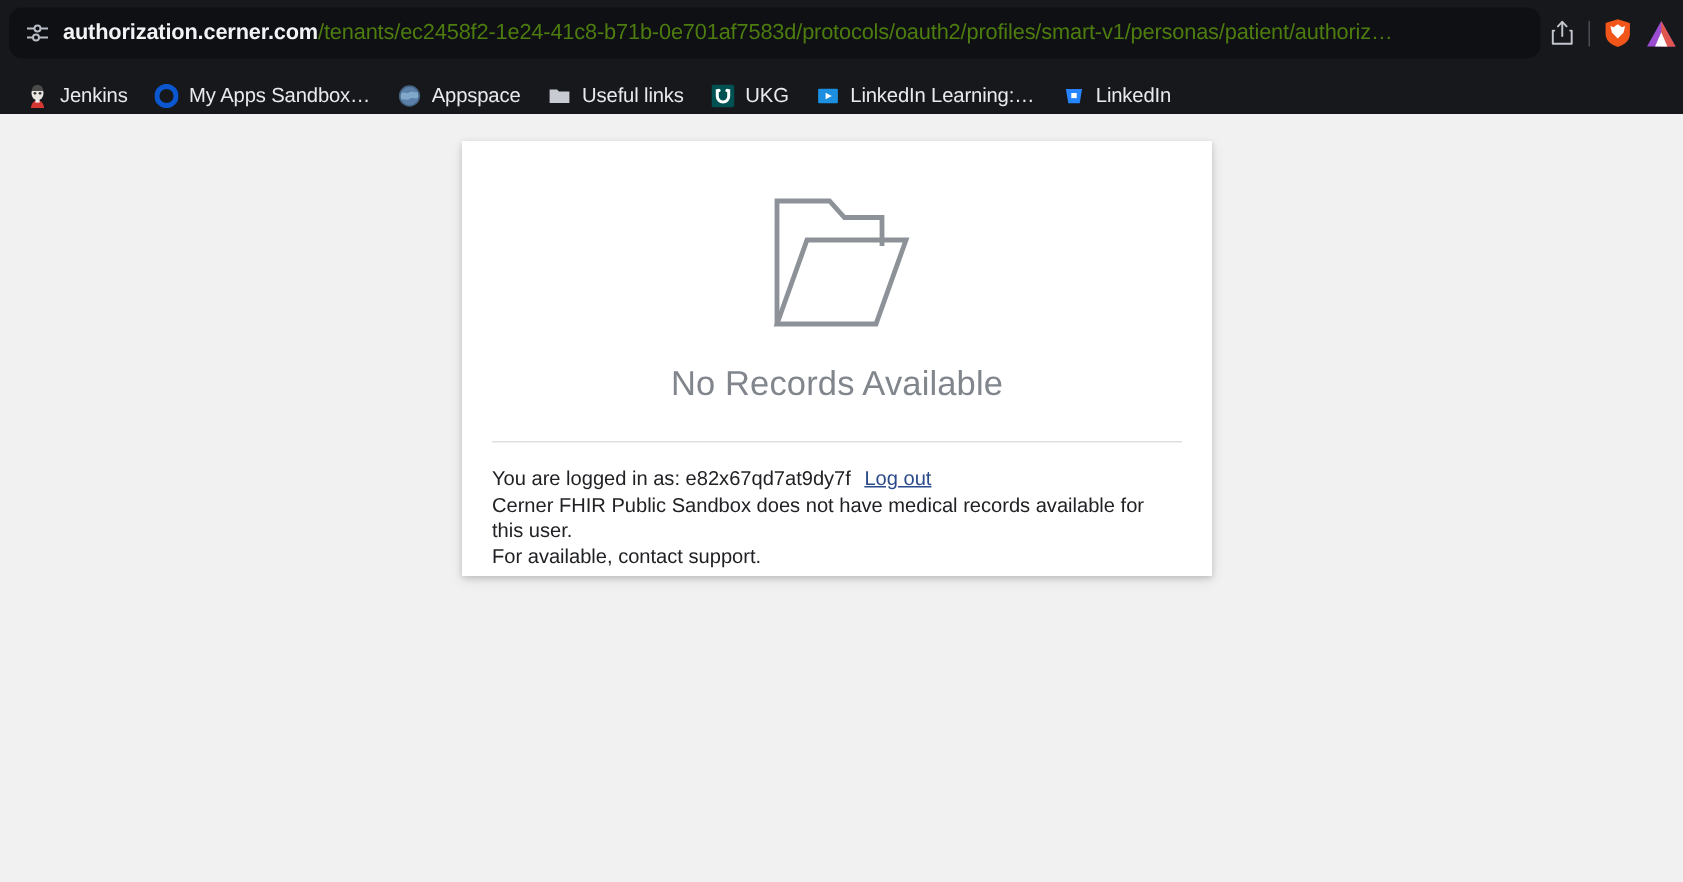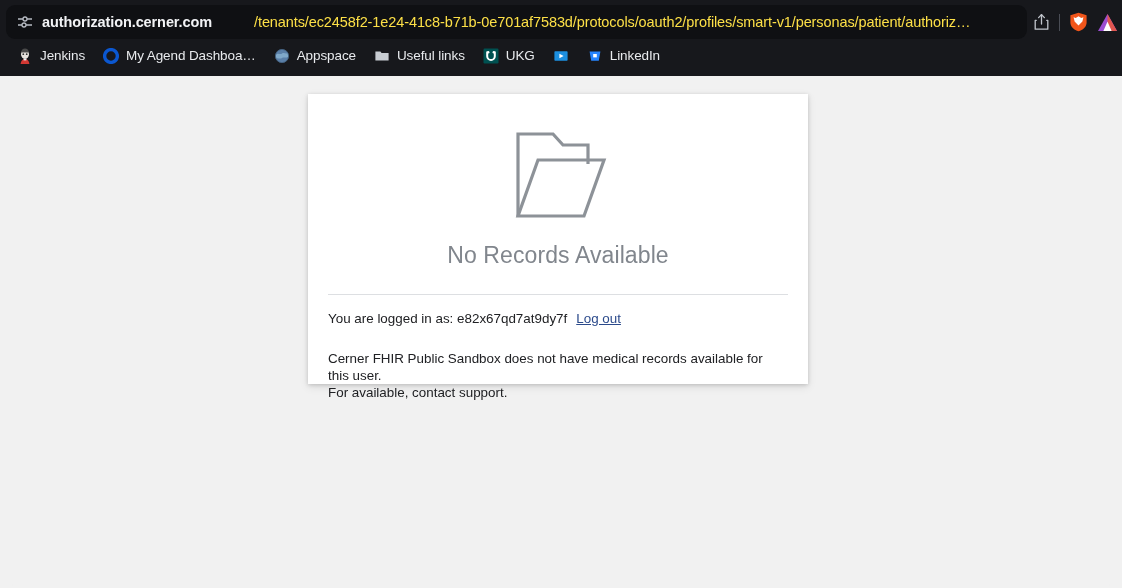--- a/index.html
+++ b/index.html
@@ -55,22 +55,21 @@
     overflow: hidden;
     font-size: 14.5px;
     line-height: 34px;
     letter-spacing: -0.1px;
   }
   .url-host {
     color: #f2f3f5;
     font-weight: bold;
   }
   .url-path {
-    color: #fde047;
-    padding-left: 42px;
+    color: #4d7c0f;
   }
 
   .urlbar-actions {
     flex: 0 0 auto;
     display: flex;
     align-items: center;
     gap: 9px;
     padding-left: 6px;
   }
 
@@ -82,21 +81,21 @@
     background: #4a4d55;
   }
 
   .brave-shield { width: 19px; height: 20px; display: block; }
   .brave-logo   { width: 21px; height: 19px; display: block; }
 
   
   .bookmarks-bar {
     height: 32px;
     display: flex;
-    align-items: flex-start;
+    align-items: flex-end;
     padding-left: 8px;
     gap: 0px;
     overflow: hidden;
     white-space: nowrap;
   }
 
   .bookmark {
     display: flex;
     align-items: center;
     gap: 7px;
@@ -184,21 +183,21 @@
 
   .logout-link {
     color: #2b4a8b;
     text-decoration: underline;
     margin-left: 9px;
     cursor: pointer;
     font-size: 13.4px;
   }
 
   .desc-block {
-    margin-top: 22px;
+    margin-top: 0;
     font-size: 13.4px;
     color: #202124;
     line-height: 17px;
     max-width: 450px;
   }
   .desc-line { display: block; }
 </style>
 </head>
 <body>
 
@@ -263,21 +262,21 @@
       </span>
       <span class="bm-label">Jenkins</span>
     </div>
 
     <div class="bookmark">
       <span class="bm-icon">
         <svg viewBox="0 0 16 16" width="16" height="16">
           <circle cx="8" cy="8" r="6.4" fill="none" stroke="#0b57d0" stroke-width="3.4"></circle>
         </svg>
       </span>
-      <span class="bm-label">My Agend Dashboa…</span>
+      <span class="bm-label">My Apps Sandbox…</span>
     </div>
 
     <div class="bookmark">
       <span class="bm-icon">
         <svg viewBox="0 0 16 16" width="16" height="16">
           <circle cx="8" cy="8" r="6.6" fill="#5a7fa8"></circle>
           <path d="M2 6.5 C4 4.5 6 7 8 5.5 C10 4 12 6.5 14 5 L14 9 C12 10.5 10 8.5 8 10 C6 11.5 4 9.5 2 10.5 Z" fill="#7fa8c9"></path>
           <circle cx="8" cy="8" r="6.6" fill="none" stroke="#44617f" stroke-width="1"></circle>
         </svg>
       </span>
@@ -307,20 +306,21 @@
 
 
 
     <div class="bookmark">
       <span class="bm-icon">
         <svg viewBox="0 0 16 16" width="16" height="16">
           <rect x="1.4" y="3.2" width="13.2" height="9.6" rx="0.8" fill="#1c8fe0"></rect>
           <path d="M6.4 5.8 L10.6 8 L6.4 10.2 Z" fill="#ffffff"></path>
         </svg>
       </span>
+      <span class="bm-label">LinkedIn Learning:…</span>
     </div>
 
     <div class="bookmark">
       <span class="bm-icon">
         <svg viewBox="0 0 16 16" width="16" height="16">
           <path d="M2.6 3.4 H13.4 L11.8 12.8 H4.2 Z" fill="#2684ff"></path>
           <rect x="6.2" y="6" width="3.6" height="3.4" fill="#ffffff"></rect>
         </svg>
       </span>
       <span class="bm-label">LinkedIn</span>

